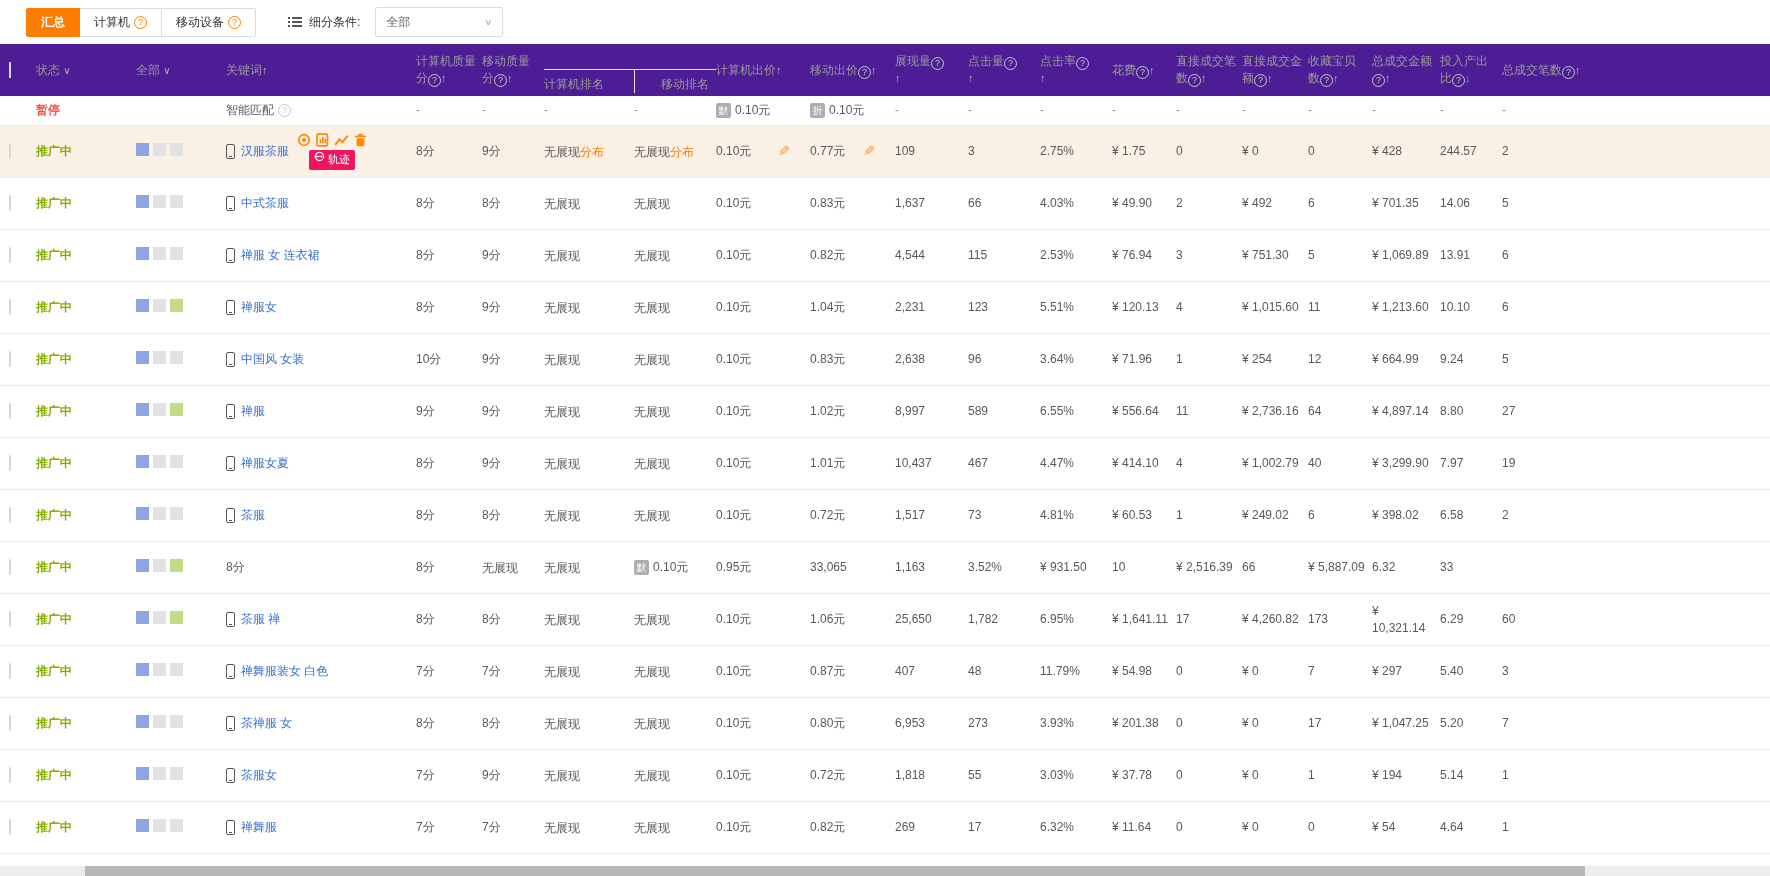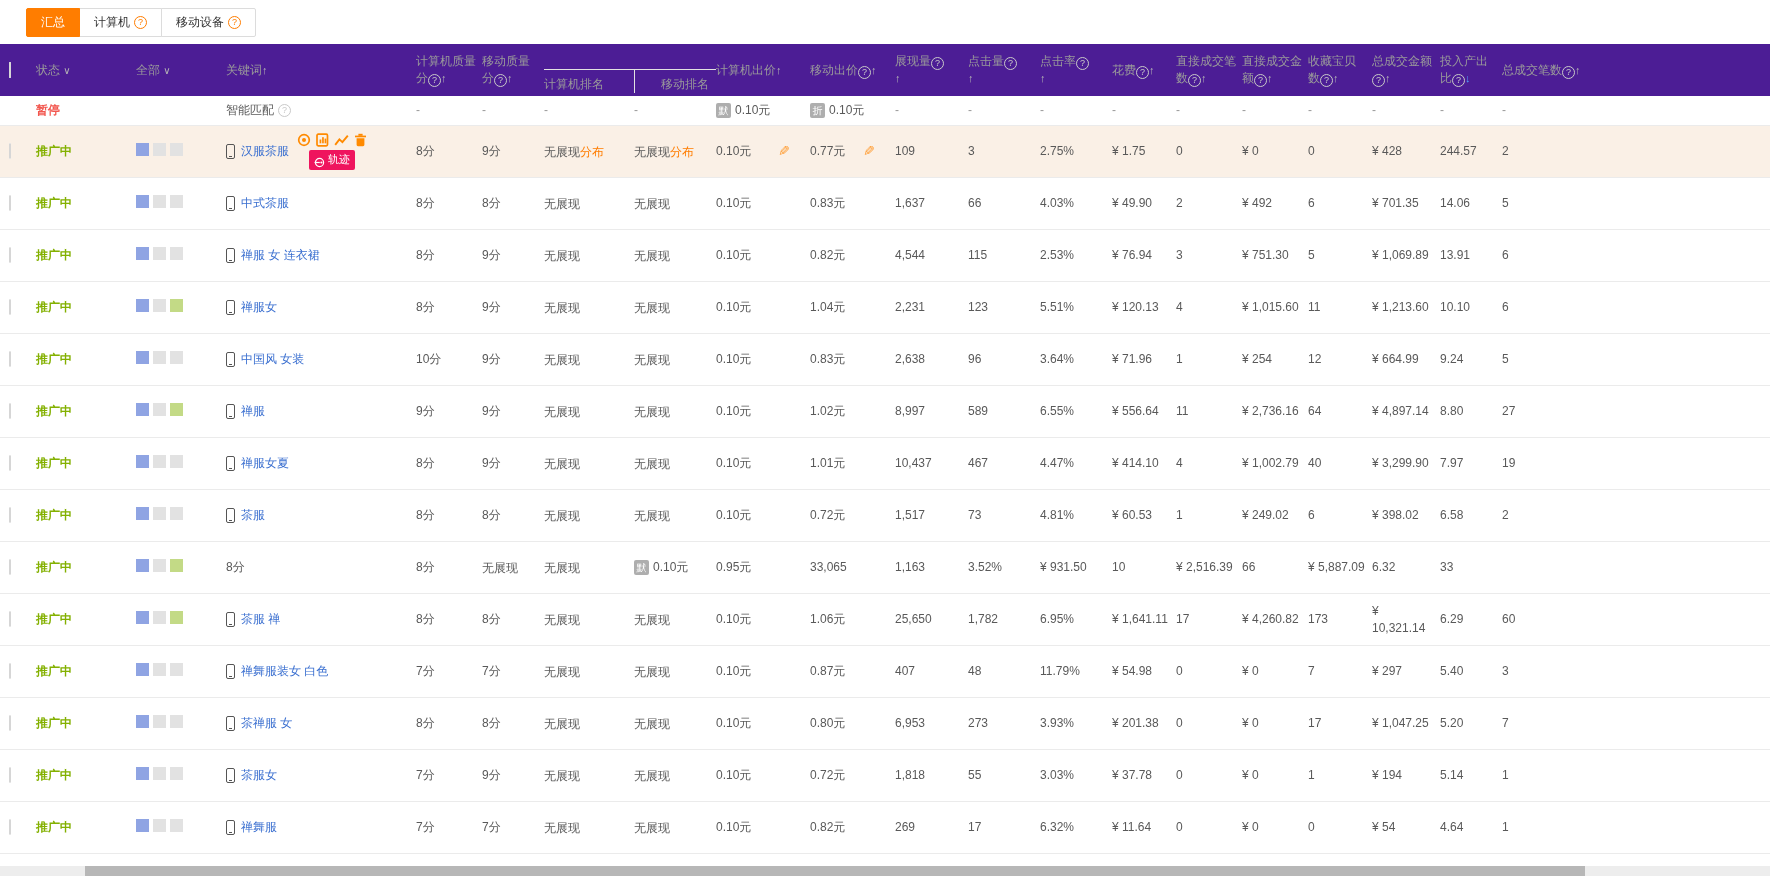--- a/index.html
+++ b/index.html
@@ -14,21 +14,21 @@
     width:1770px;height:876px;overflow:hidden;position:relative;background:#fff;
     font-family:"Liberation Sans","DejaVu Sans",sans-serif;font-size:12px;color:#595959;
   }
   
   .toolbar{display:flex;align-items:center;height:44px;padding-left:27px}
   .btn-group{display:flex}
   .tbtn{height:29px;display:flex;align-items:center;gap:4px;padding:0 14px;
     border:1px solid #dcdcdc;background:#fff;color:#333;margin-left:-1px;cursor:pointer}
   .tbtn:last-child{border-radius:0 2px 2px 0}
   .tbtn.active{background:var(--accent-orange);border-color:var(--accent-orange);
-    color:#fff;border-radius:2px 0 0 2px;font-weight:normal;z-index:1}
+    color:#fff;border-radius:2px 0 0 2px;font-weight:bold;z-index:1}
   .q{display:inline-block;width:13px;height:13px;border:1px solid #c9c9c9;border-radius:50%;
     color:#c9c9c9;font-size:9px;line-height:11px;text-align:center;flex:none;vertical-align:-1px}
   .q.orange{border-color:var(--accent-orange);color:var(--accent-orange)}
   .filter{display:flex;align-items:center;margin-left:32px;gap:7px;color:#333}
   .list-icon svg{display:block}
   .select{width:128px;height:30px;border:1px solid #dcdcdc;border-radius:2px;display:flex;
     align-items:center;justify-content:space-between;padding:0 10px;color:#666;
     margin-left:8px;cursor:pointer;background:#fff}
   .chev{color:#aaa;font-size:11px;transform:scaleY(.75)}
   
@@ -59,21 +59,21 @@
   .kw-cell{display:flex;align-items:center}
   .phone{width:9px;height:15px;border:1px solid #555;border-radius:2px;margin-right:6px;
     flex:none;position:relative}
   .phone::after{content:"";position:absolute;bottom:1px;left:2px;right:2px;height:1.5px;background:#555}
   .kw{color:var(--keyword-blue);max-width:88px;cursor:pointer;text-decoration:none;display:inline-block}
   .kwicons{margin-left:8px;display:flex;flex-direction:column;align-items:center;gap:3px}
   .actrow{display:flex;gap:5px;align-items:center}
   .act{cursor:pointer;display:block}
   .act svg{display:block}
   .track{background:var(--track-badge);color:#fff;font-size:11px;padding:1px 5px 2px;
-    border-radius:2px;display:flex;align-items:flex-end;gap:3px;cursor:pointer;white-space:nowrap}
+    border-radius:2px;display:flex;align-items:flex-start;gap:3px;cursor:pointer;white-space:nowrap}
   .rank2{display:flex;flex-direction:row;line-height:18px}
   .dist{color:var(--accent-orange);cursor:pointer}
   .bid{display:flex;align-items:center}
   .pencil{margin-left:auto;margin-right:14px;color:#ff9a2e;font-size:14px;cursor:pointer;
     transform:scaleX(-1) rotate(0deg);display:inline-block}
   .badge{width:15px;height:15px;background:#aeaeae;color:#fff;font-size:10px;line-height:15px;
     text-align:center;border-radius:2px;margin-right:4px;display:inline-block;flex:none}
   .dash{color:#9a9a9a}
   .smarthelp{display:flex;align-items:center;gap:4px;color:#595959}
   
@@ -88,20 +88,37 @@
     <div class="tbtn active">
       <span>汇总</span>
     </div>
     <div class="tbtn">
       <span>计算机</span>
       <span class="q orange">?</span>
     </div>
     <div class="tbtn">
       <span>移动设备</span>
       <span class="q orange">?</span>
+    </div>
+  </div>
+  <div class="filter">
+    <span class="list-icon">
+      <svg width="14" height="12" viewBox="0 0 14 12">
+        <rect x="0" y="1" width="2" height="2" fill="#555"></rect>
+          <rect x="4" y="1" width="10" height="2" fill="#555"></rect>
+        <rect x="0" y="5" width="2" height="2" fill="#555"></rect>
+          <rect x="4" y="5" width="10" height="2" fill="#555"></rect>
+        <rect x="0" y="9" width="2" height="2" fill="#555"></rect>
+          <rect x="4" y="9" width="10" height="2" fill="#555"></rect>
+      </svg>
+    </span>
+    <span>细分条件:</span>
+    <div class="select">
+      <span>全部</span>
+      <span class="chev">∨</span>
     </div>
   </div>
 </div>
 
 <div class="grid header">
   <div class="hc" style="cursor:default">
     <span class="cb"></span>
   </div>
   <div class="hc">
     <span>状态</span>

